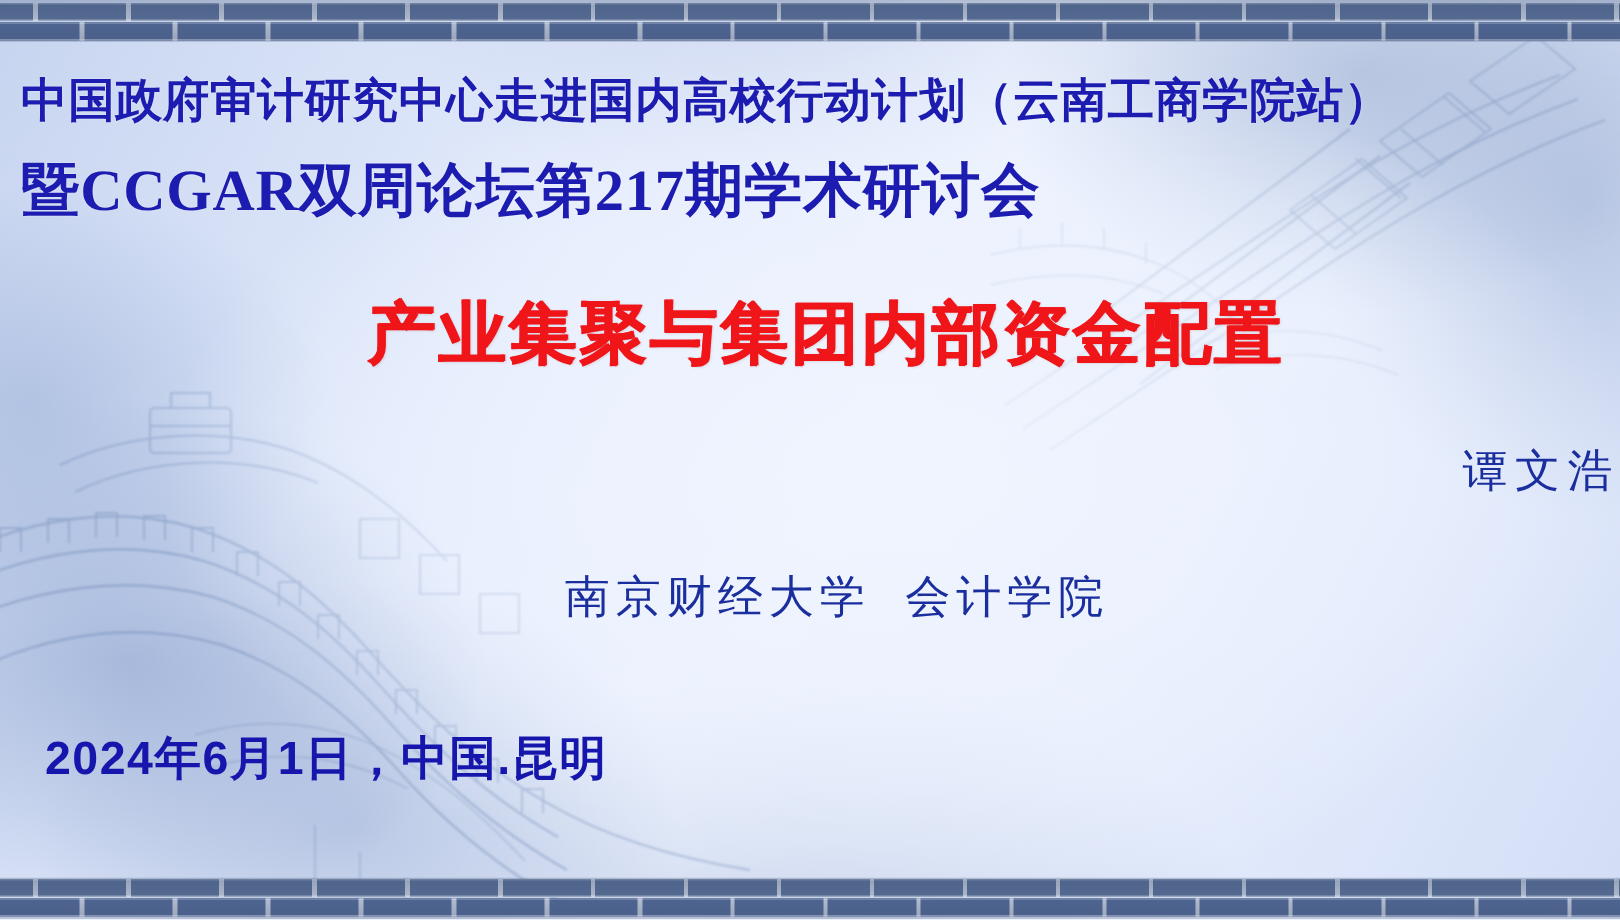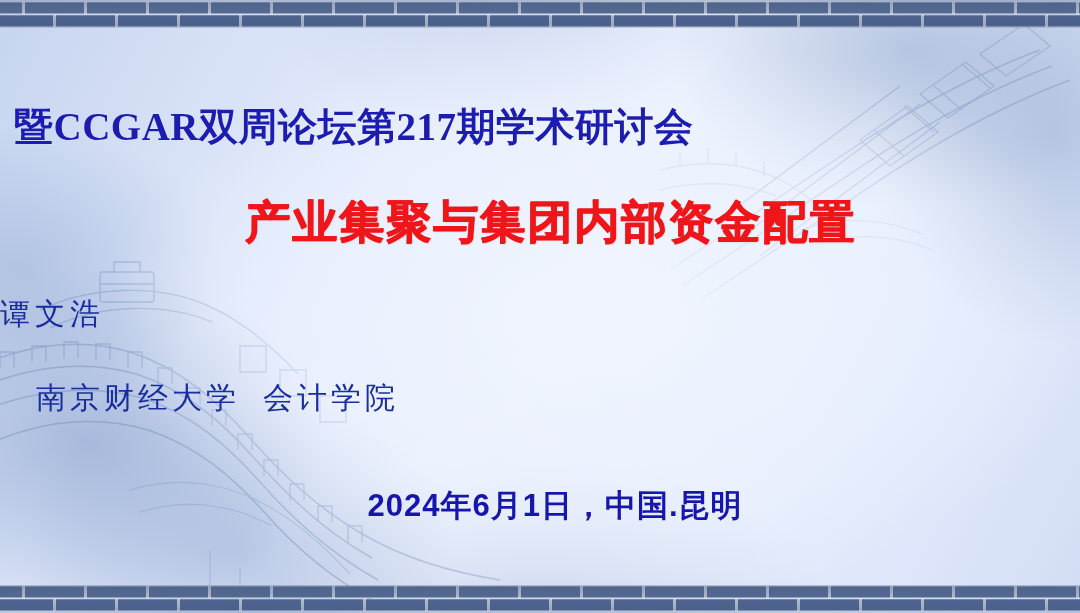--- a/index.html
+++ b/index.html
@@ -163,46 +163,46 @@
       0 1px 0 #ef1519,
       1px 1px 2px rgba(120,0,0,0.22);
     padding-left: 21px;
   }
 
   .author {
     position: absolute;
     left: 0;
     right: 0;
     top: 294px;
-    text-align: left;
+    text-align: right;
     color: #1a2e9e;
     font-size: 30px;
     letter-spacing: 5px;
     font-family: "Liberation Serif", "DejaVu Serif", serif;
   }
 
   .affiliation {
     position: absolute;
     left: 0;
     right: 0;
     top: 378px;
+    text-align: center;
     color: #1a2e9e;
     font-size: 30px;
     letter-spacing: 4px;
     font-family: "Liberation Serif", "DejaVu Serif", serif;
     white-space: pre;
     padding-left: 36px;
   }
 
   .date-line {
     position: absolute;
     left: 0;
     right: 0;
     top: 485px;
-    text-align: center;
     color: #1616ad;
     font-size: 31px;
     font-weight: bold;
     letter-spacing: 1px;
     font-family: "Liberation Sans", "DejaVu Sans", sans-serif;
     padding-left: 30px;
   }
 </style>
 </head>
 <body>
@@ -288,20 +288,21 @@
     <div class="brick-shade"></div>
   </div>
 
   <div class="brick-band bottom">
     <div class="brick-row r1"></div>
     <div class="brick-row r2"></div>
     <div class="brick-shade"></div>
   </div>
 
   <div class="content">
+    <div class="header-line l1">中国政府审计研究中心走进国内高校行动计划（云南工商学院站）</div>
     <div class="header-line l2">暨CCGAR双周论坛第217期学术研讨会</div>
 
     <div class="main-title">产业集聚与集团内部资金配置</div>
 
     <div class="author">谭文浩</div>
 
     <div class="affiliation">南京财经大学  会计学院</div>
 
     <div class="date-line">2024年6月1日，中国.昆明</div>
   </div>

